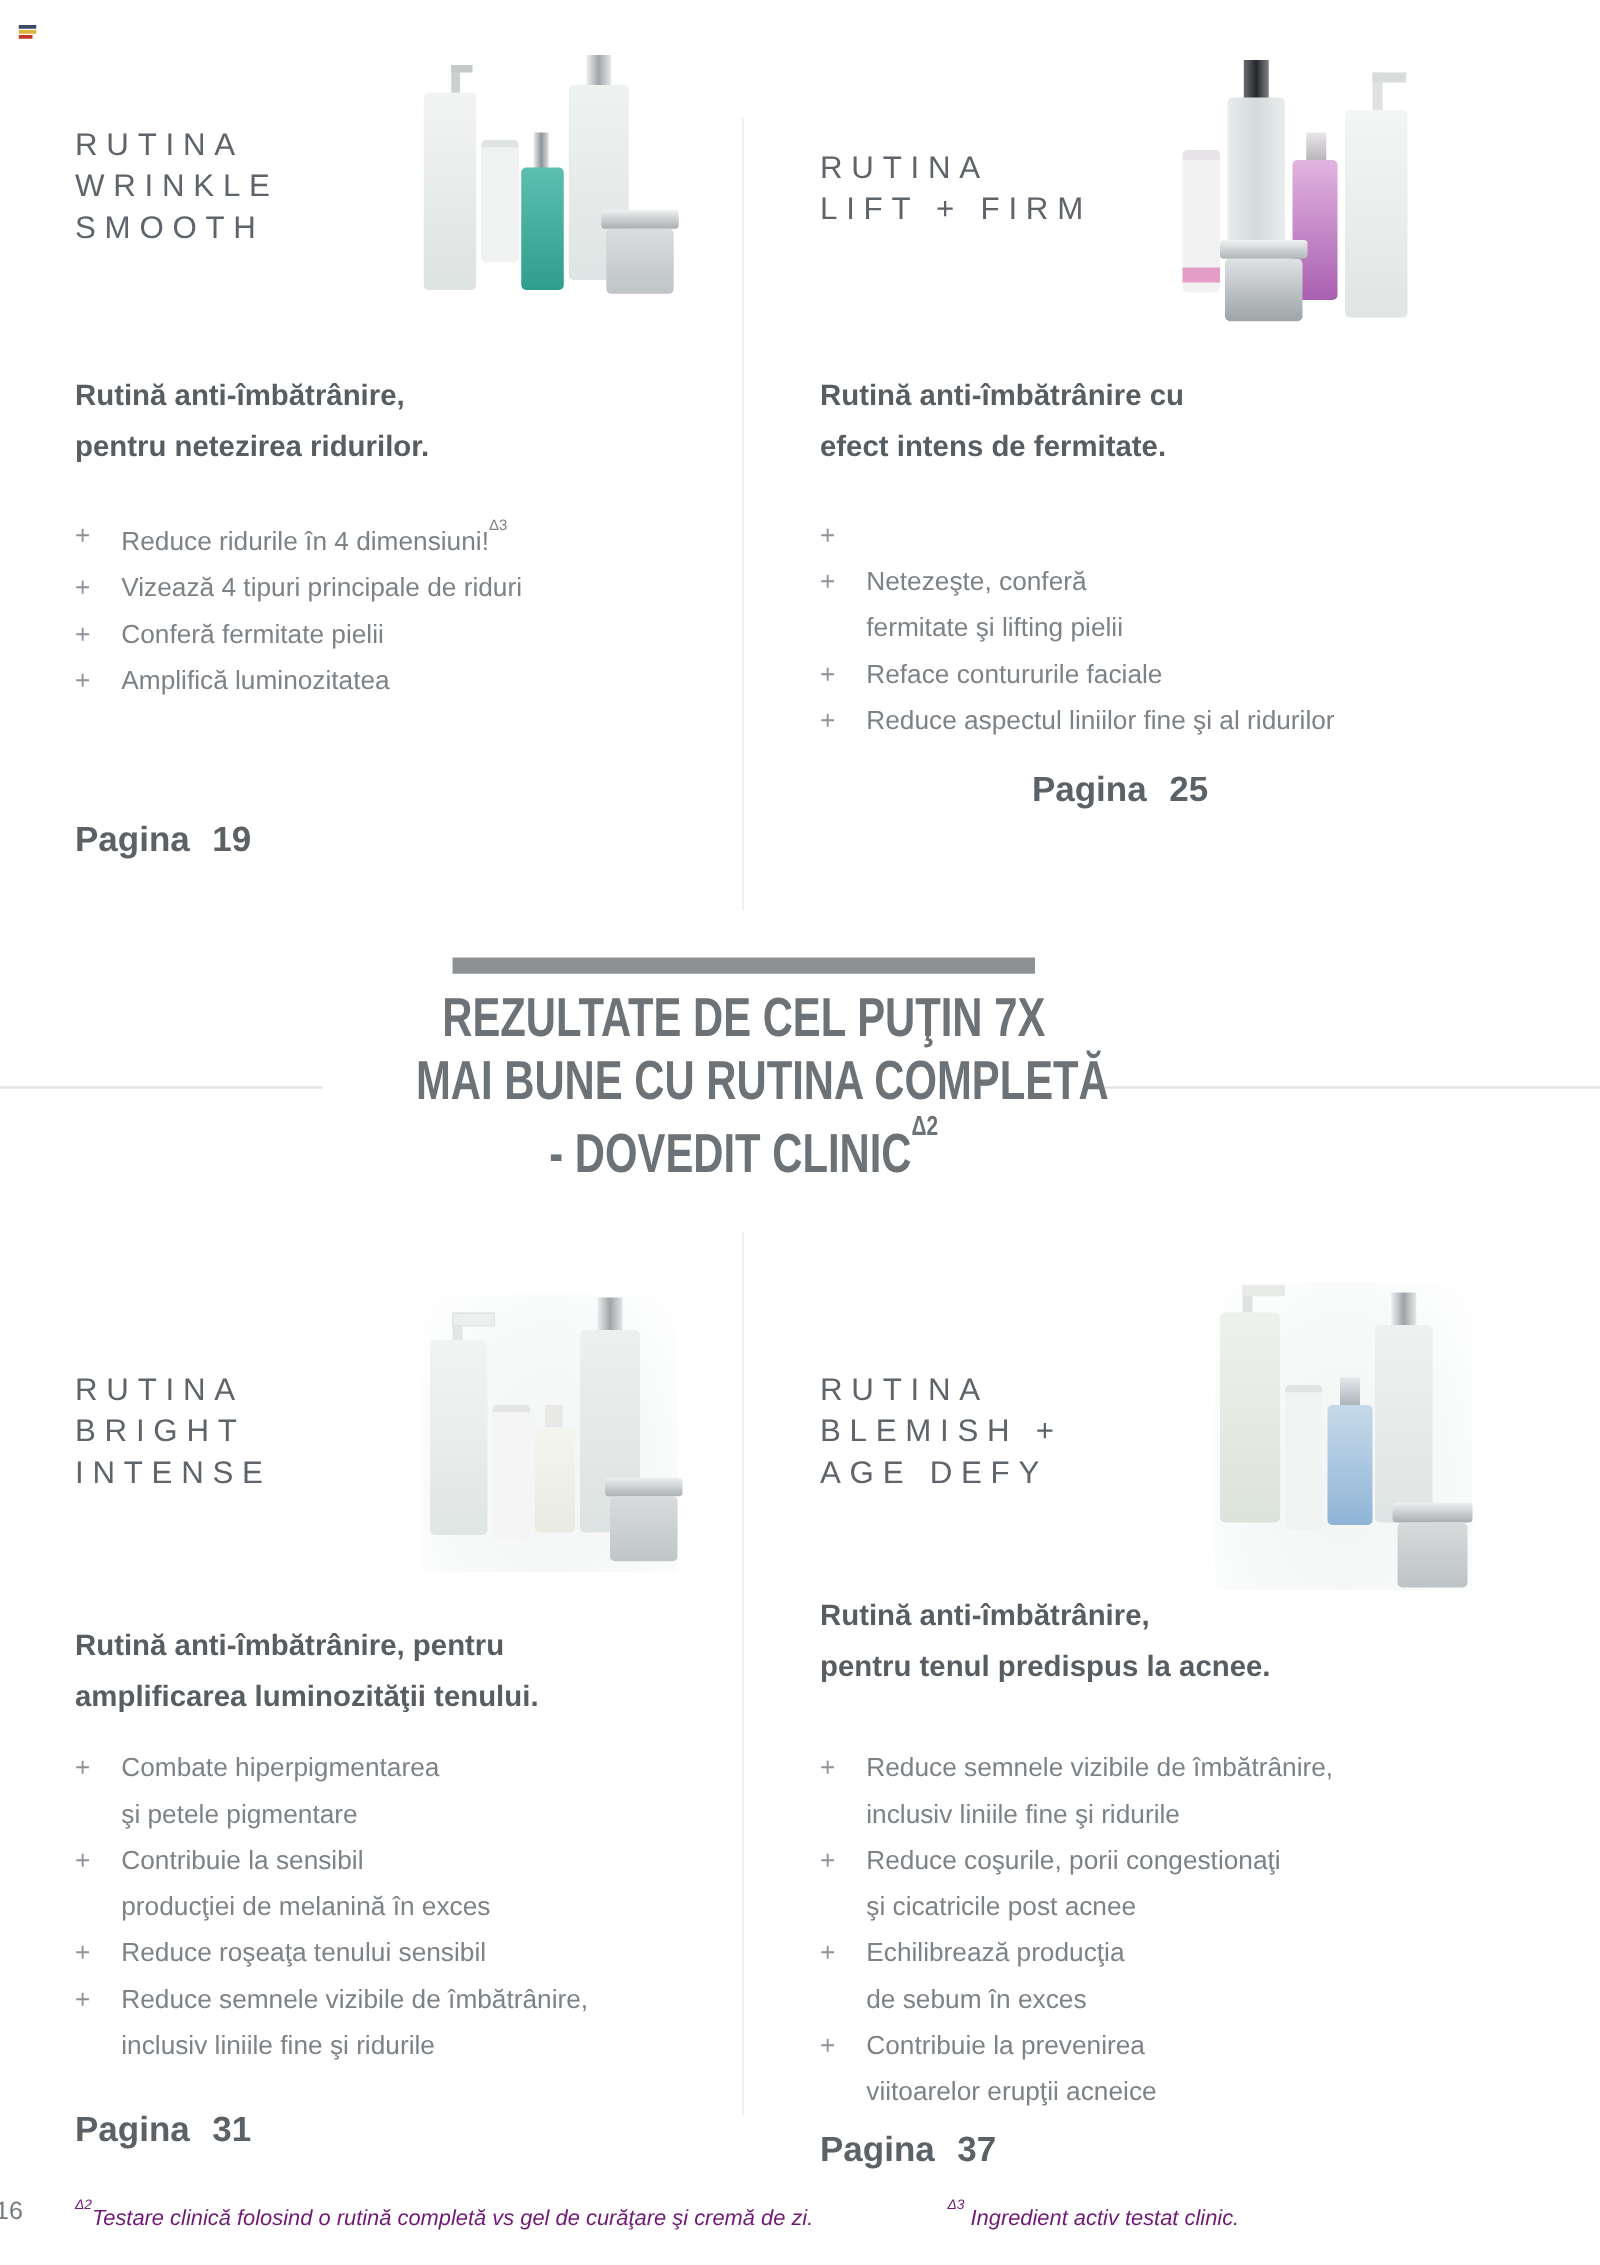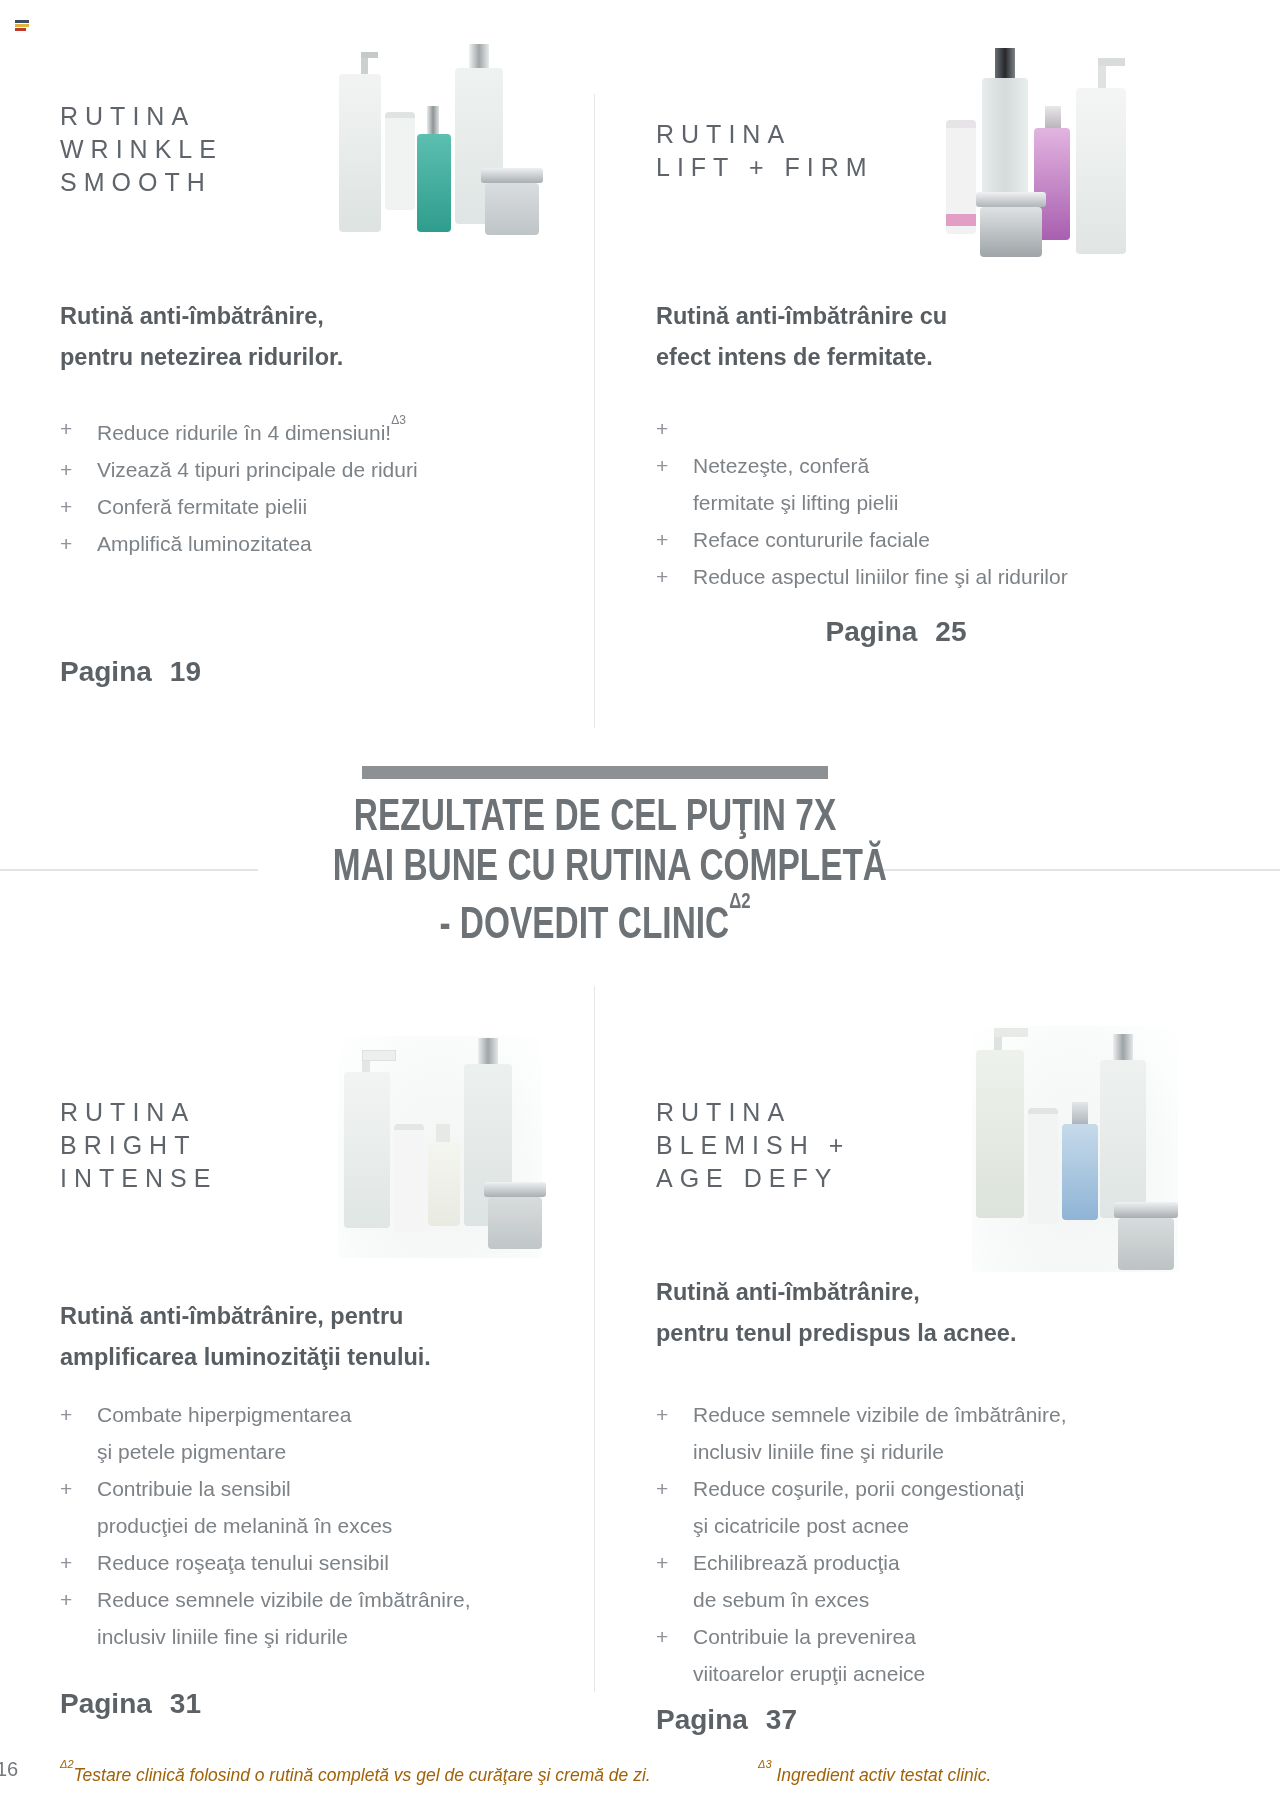--- a/index.html
+++ b/index.html
@@ -36,21 +36,21 @@
 
   
   .headline{position:absolute;left:250px;top:766px;width:690px;text-align:center;}
   .hbar{width:466px;height:13px;background:#8e9194;margin:0 auto 11px auto;}
   .headline .hl{font-size:44px;font-weight:700;line-height:50px;color:#6d7277;
                 transform:scaleX(0.76);transform-origin:50% 50%;letter-spacing:0px;white-space:nowrap;}
   .headline sup.dl{font-size:22px;top:-14px;}
 
   
   .pagenum{position:absolute;left:-4px;top:1758px;font-size:20px;color:#74797e;}
-  .footnote{position:absolute;top:1764px;font-size:17.5px;font-style:italic;color:#a16207;}
+  .footnote{position:absolute;top:1764px;font-size:17.5px;font-style:italic;color:#701a75;}
   .footnote sup.dl{top:-6px;font-size:11px;}
 
   
   .photo{position:absolute;}
   .photo.shade{background:radial-gradient(ellipse at 50% 65%, #f3f5f5 0%, #f8fafa 60%, #ffffff 100%);}
   .photo div{position:absolute;}
   .bottle{border-radius:4px;}
   .lid{border-radius:3px;}
 </style>
 </head>

